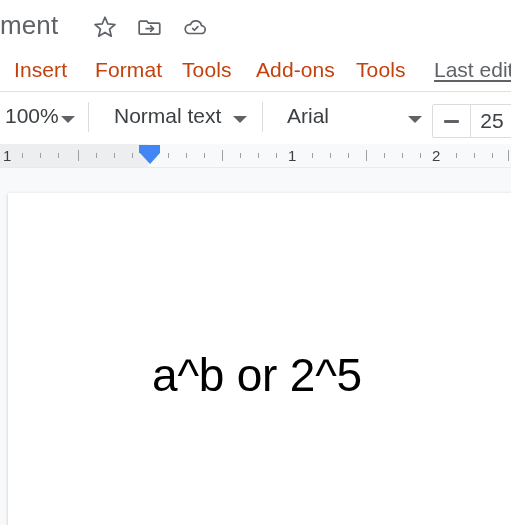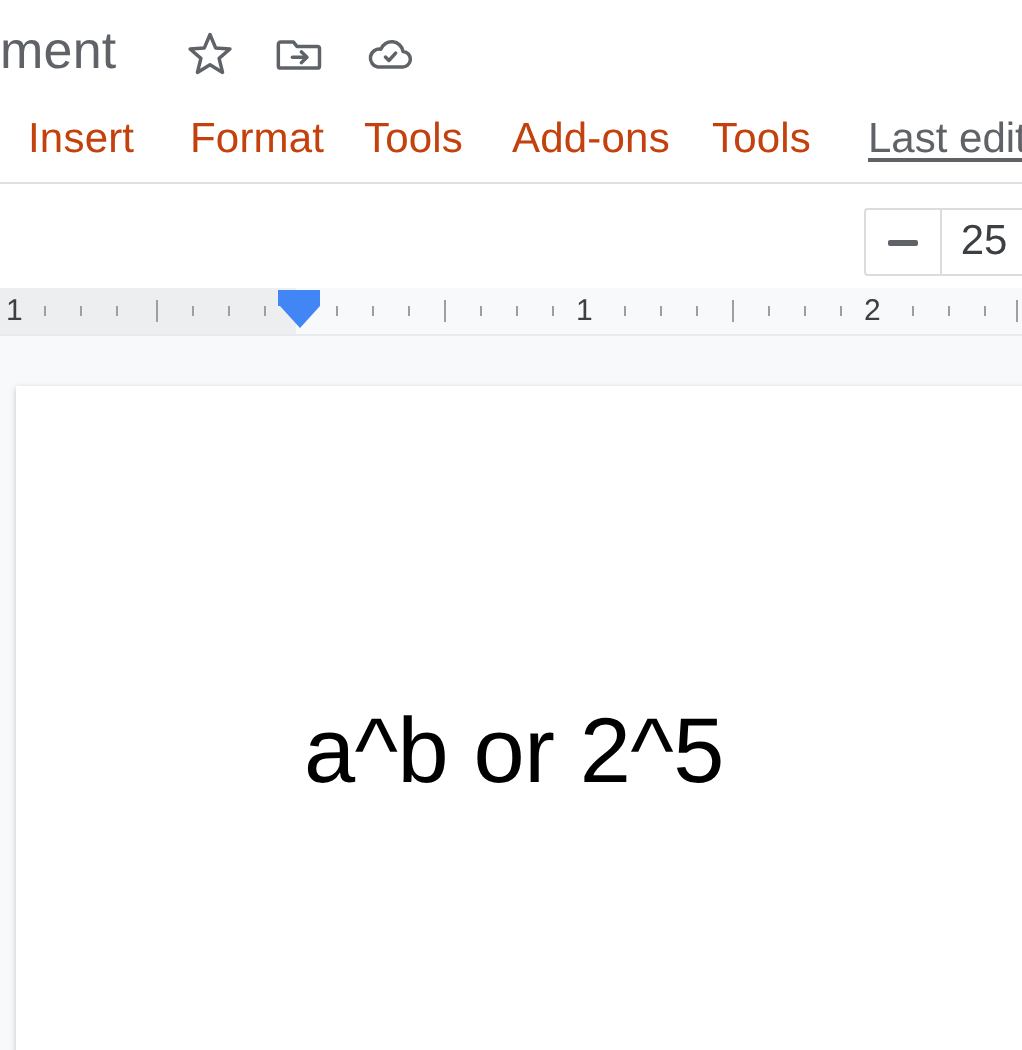--- a/index.html
+++ b/index.html
@@ -243,20 +243,32 @@
   <div class="menubar">
     <div class="menu-item" style="left:14px">Insert</div>
     <div class="menu-item" style="left:95px">Format</div>
     <div class="menu-item" style="left:256px">Add-ons</div>
     <div class="menu-item" style="left:182px">Tools</div>
     <div class="menu-item" style="left:356px">Tools</div>
     <div class="last-edit">Last edit</div>
   </div>
   <div class="menubar-divider"></div>
 
+  <div class="toolbar">
+    <div class="tb-text" style="left:5px">100%</div>
+    <div class="tb-arrow" style="left:61px"></div>
+    <div class="tb-sep" style="left:88px"></div>
+
+    <div class="tb-text" style="left:114px">Normal text</div>
+    <div class="tb-arrow" style="left:233px"></div>
+    <div class="tb-sep" style="left:262px"></div>
+
+    <div class="tb-text" style="left:287px">Arial</div>
+    <div class="tb-arrow" style="left:408px"></div>
+  </div>
 
   <div class="fontsize-box">
     <div class="fs-minus">
       <div class="fs-minus-bar"></div>
     </div>
     <div class="fs-value">25</div>
   </div>
 
   <div class="ruler">
     <div class="ruler-margin"></div>

